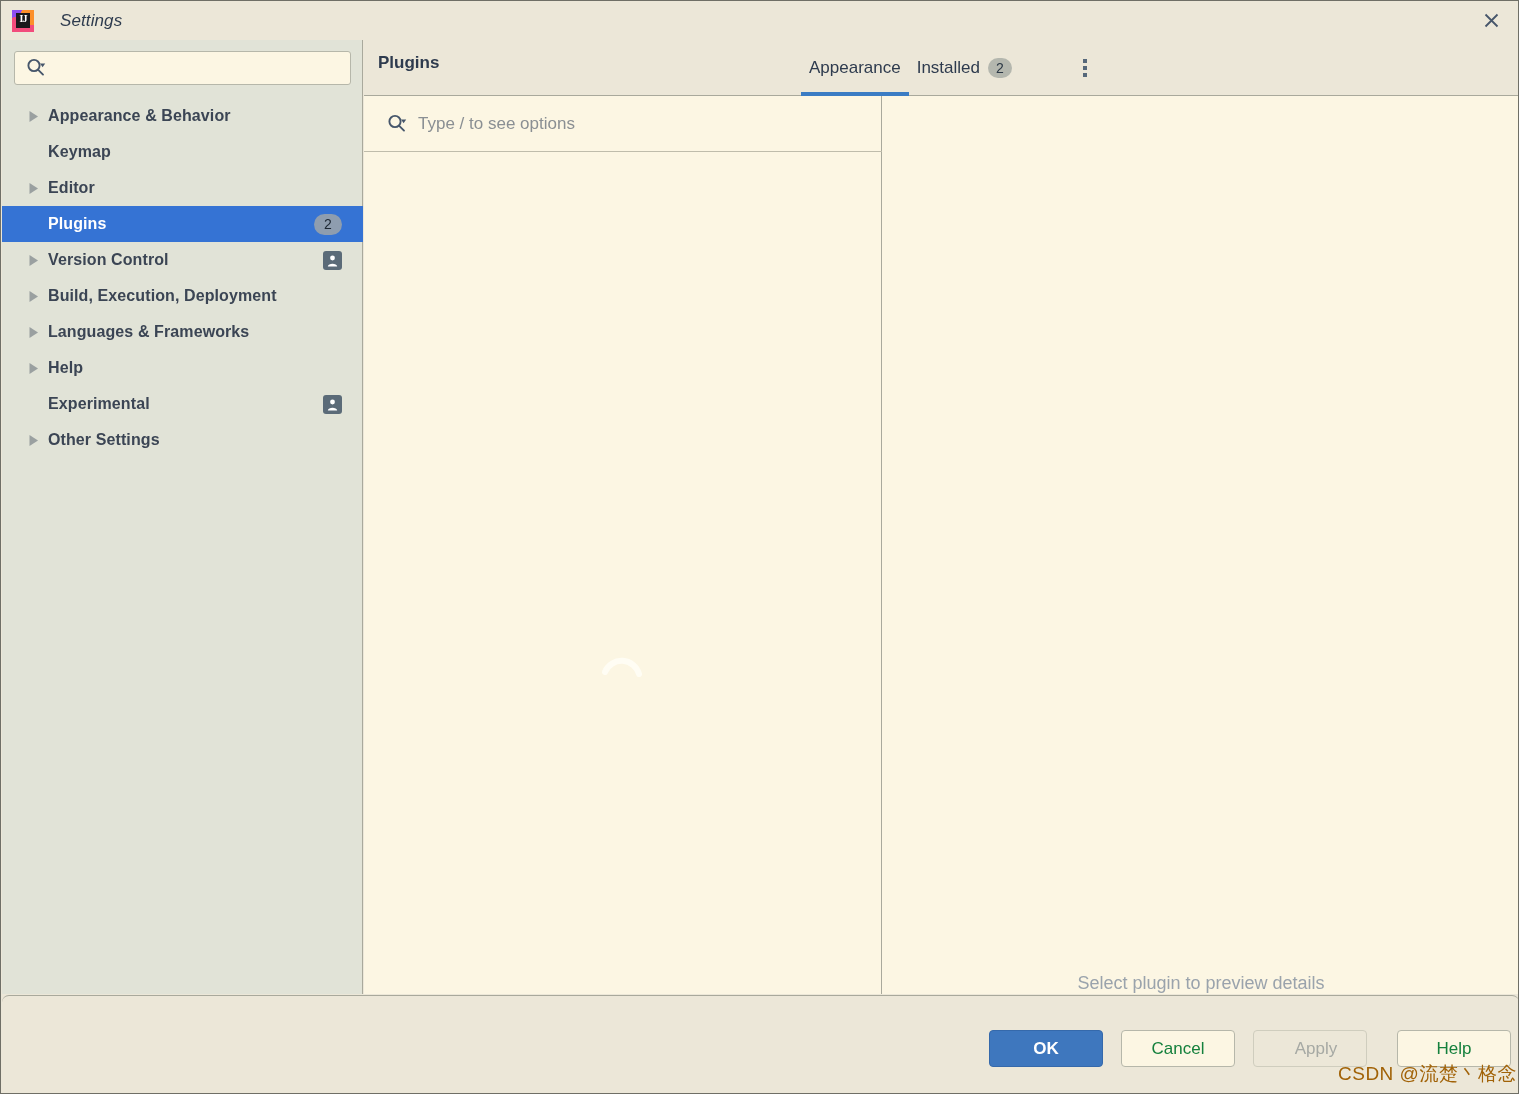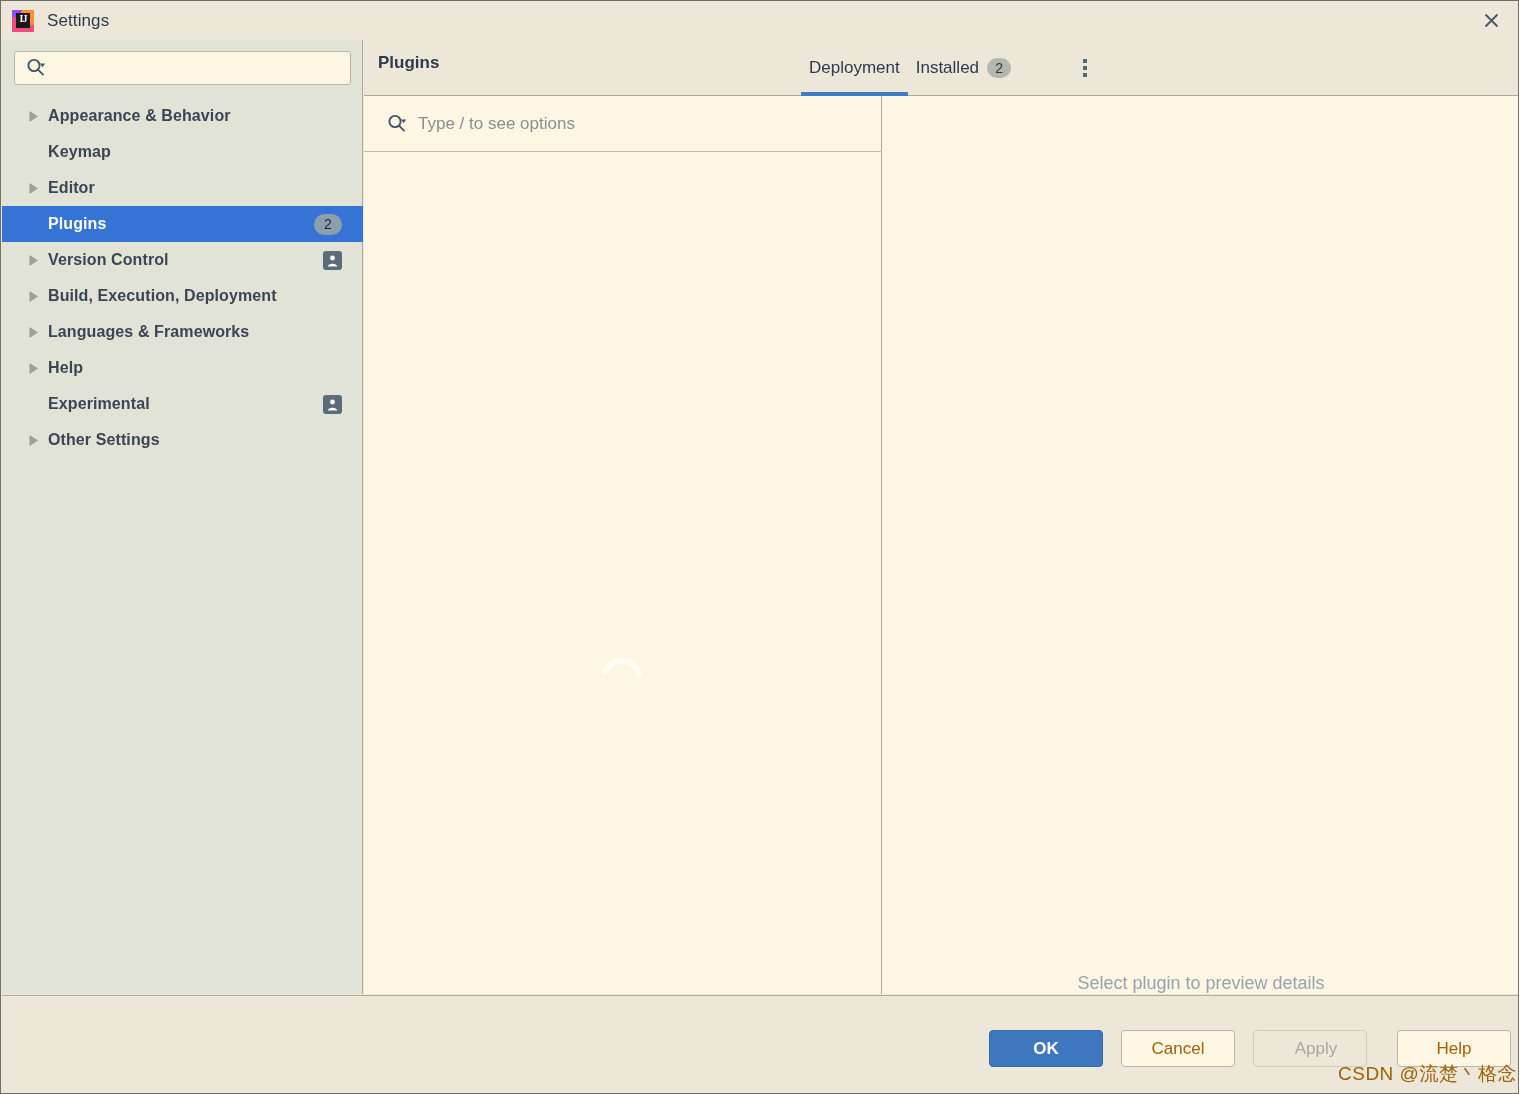--- a/index.html
+++ b/index.html
@@ -50,24 +50,25 @@
     background: #19191c;
     color: #fff;
     font-family: "Liberation Serif", serif;
     font-size: 10px;
     font-weight: bold;
     line-height: 12px;
     text-align: center;
     letter-spacing: -1px;
   }
   #window-title {
-    margin-left: 13px;
+    margin-left: 26px;
     font-size: 17px;
     color: #2e3b4e;
     letter-spacing: .1px;
+    font-style: italic;
   }
   #close-button {
     position: absolute;
     right: 0; top: 0;
     width: 58px; height: 39px;
     display: flex;
     align-items: center;
     justify-content: center;
     cursor: pointer;
   }
@@ -292,35 +293,36 @@
   }
 
   
   #footer {
     position: absolute;
     left: 1px; top: 994px;
     width: 1517px;
     height: 99px;
     background: #ece7d8;
     border-top: 1px solid #a9a99c;
+    border-radius: 7px;
   }
   .btn {
     position: absolute;
     top: 34px;
     height: 37px;
     border-radius: 4px;
     font-family: "Liberation Sans", sans-serif;
     font-size: 17px;
     display: flex;
     align-items: center;
     justify-content: center;
     cursor: pointer;
     border: 1px solid #b6b7aa;
     background: #fcf6e3;
-    color: #a16207;
+    color: #15803d;
   }
   #btn-ok {
     left: 987px; width: 114px;
     background: #3e77be;
     border: 1px solid #3569ab;
     color: #ffffff;
     font-weight: bold;
   }
   #btn-cancel { left: 1119px; width: 114px; }
   #btn-apply {
@@ -454,21 +456,21 @@
           <span class="tree-label">Other Settings</span>
         </div>
       </div>
   </div>
 
   <div id="main">
     <div id="main-header">
       <div id="page-title">Plugins</div>
       <div id="tabs">
           <div class="tab active">
-            <span>Deployment</span>
+            <span>Appearance</span>
           </div>
           <div class="tab">
             <span>Installed</span>
             <span class="tab-badge">2</span>
           </div>
         </div>
       <div id="kebab-menu">
         <div>
           <span class="dot"></span>
           <span class="dot"></span>

